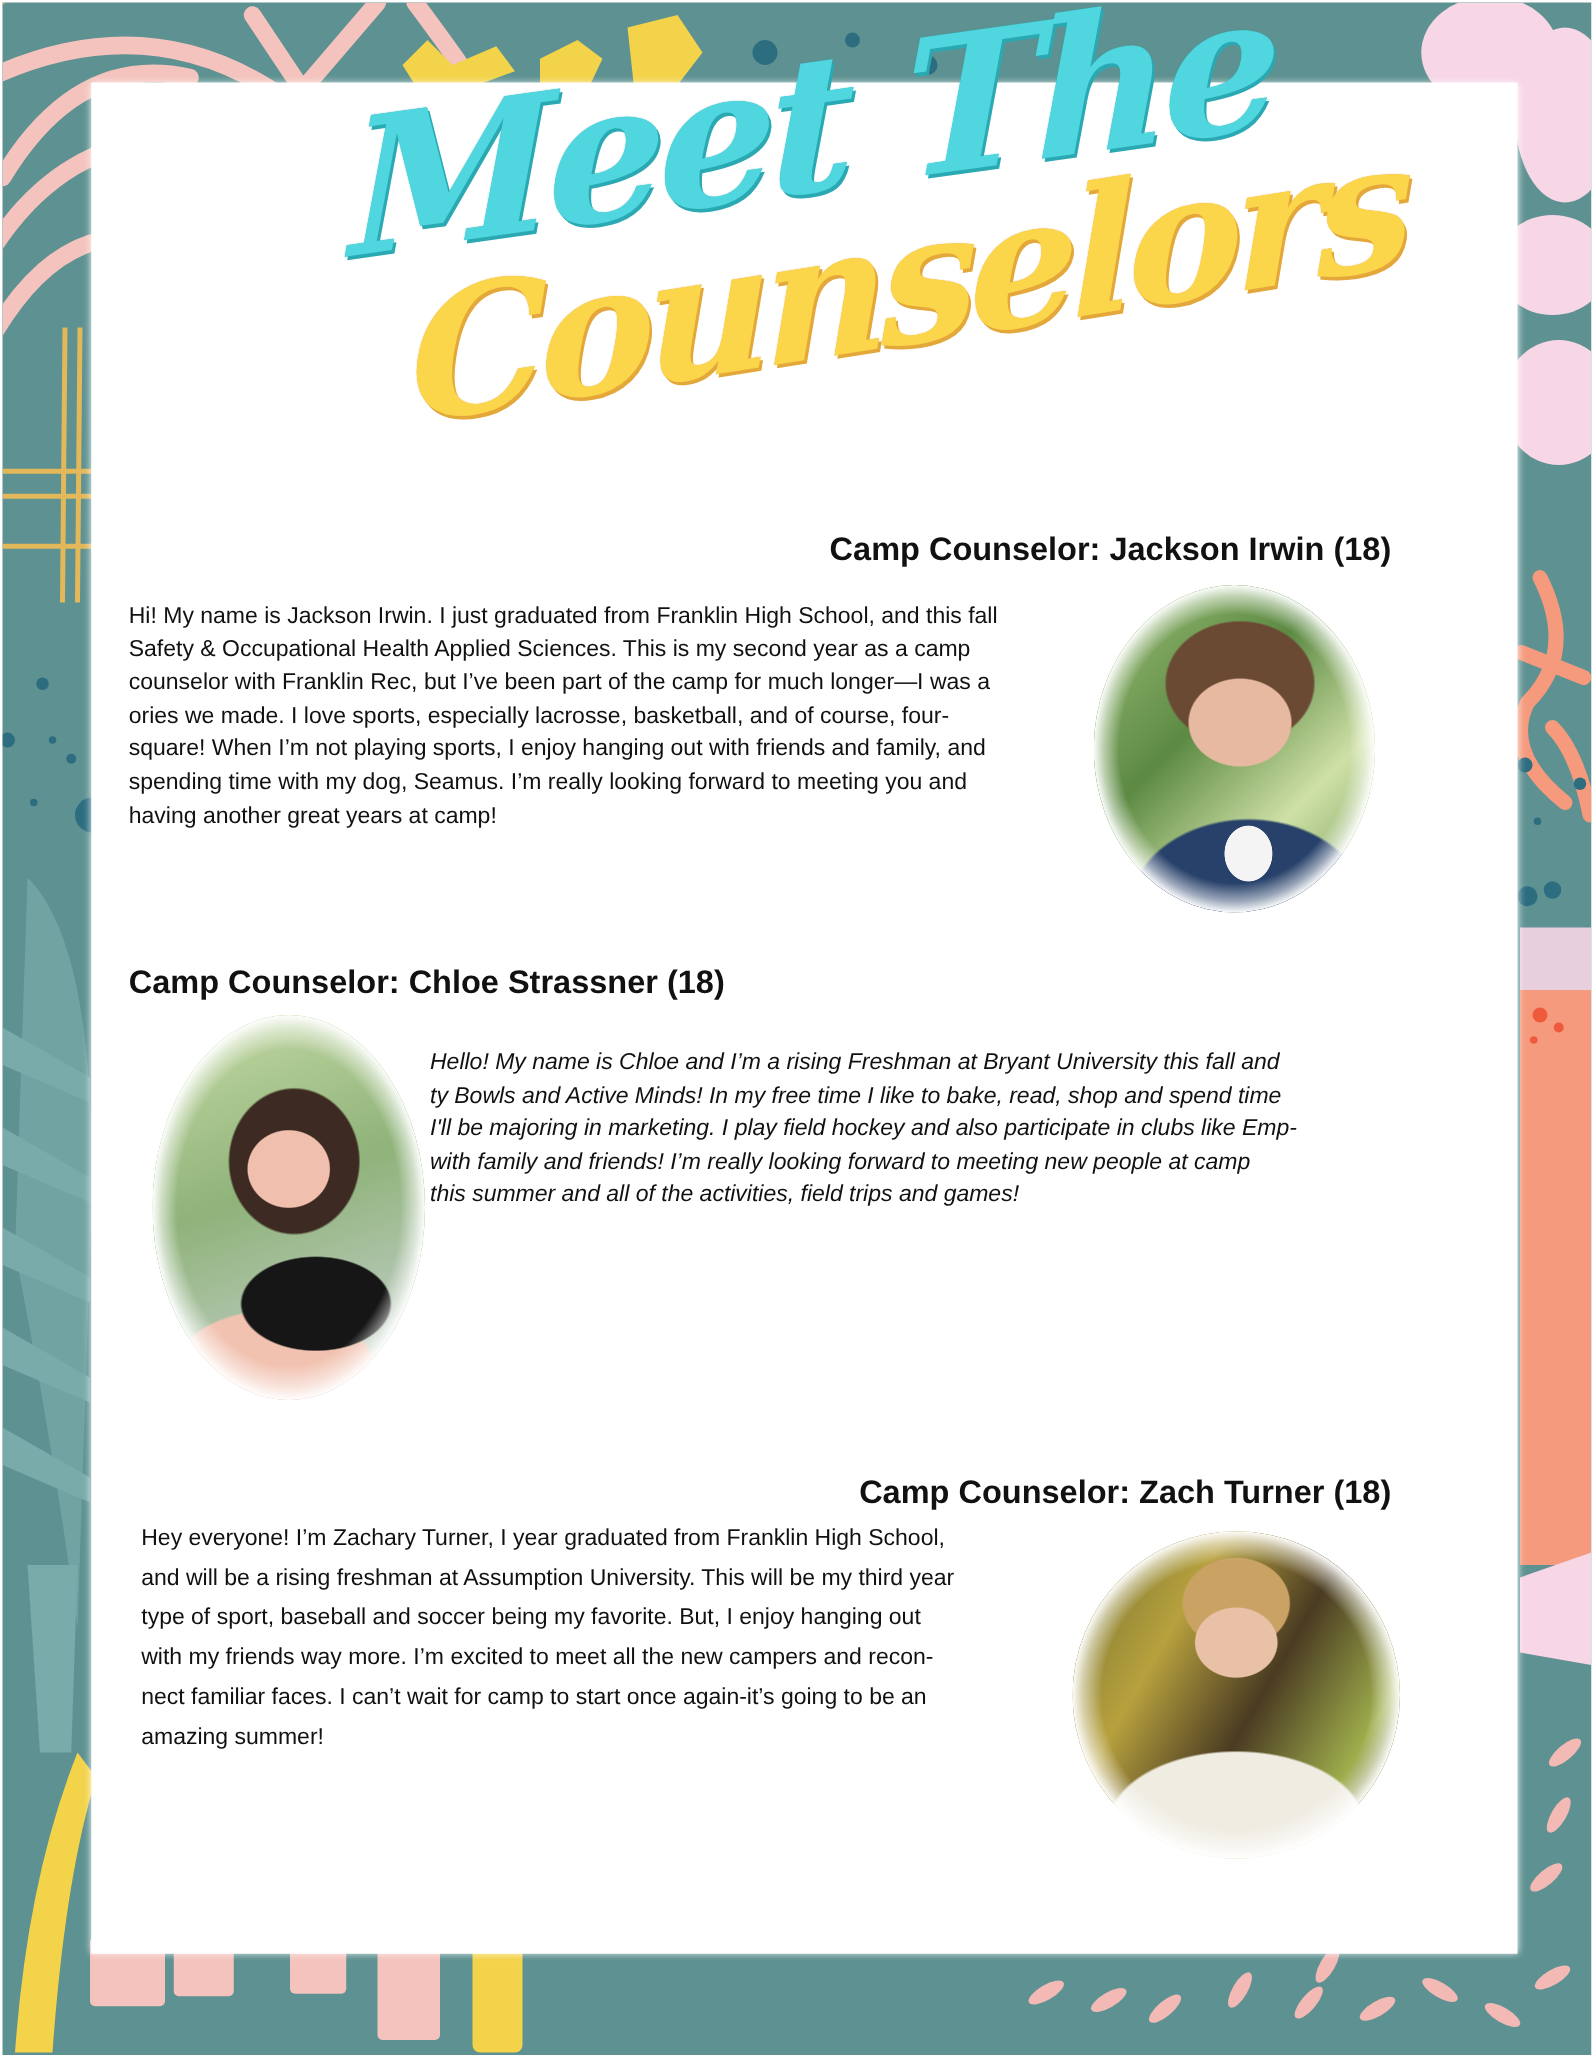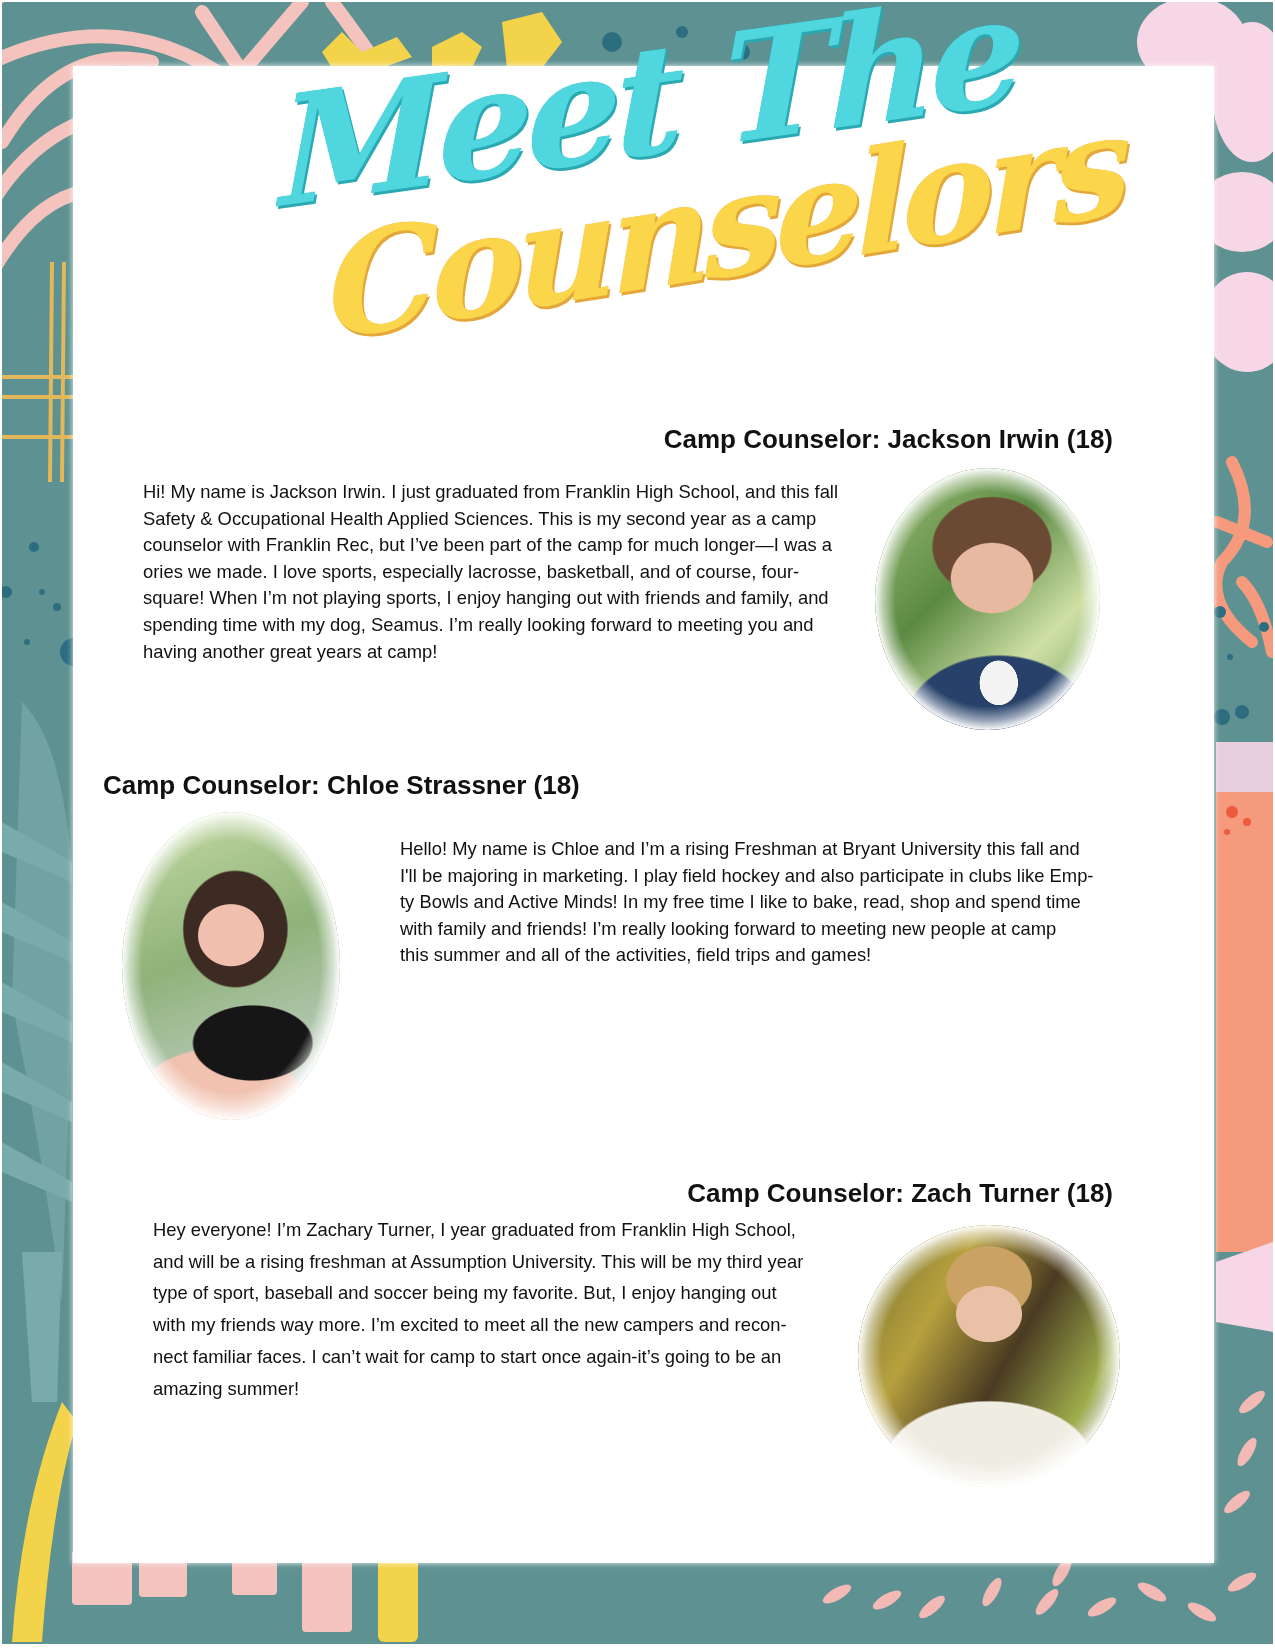--- a/index.html
+++ b/index.html
@@ -44,21 +44,21 @@
   }
 
   .heading {
     position: absolute; font-family: "Liberation Sans", sans-serif; font-weight: bold;
     font-size: 26px; color: #111; white-space: nowrap; line-height: 1;
   }
   .heading.right { text-align: right; margin-top: 19px; }
 
   .body-text {
     position: absolute; font-family: "Liberation Sans", sans-serif;
-    font-size: 18.4px; color: #111; margin-left: 40px;
+    font-size: 18.4px; color: #111;
   }
   .body-text .ln { display: block; white-space: nowrap; }
 
   .photo {
     position: absolute; border-radius: 50%; overflow: hidden;
   }
   .photo .fade {
     position: absolute; inset: 0; border-radius: 50%;
     background: radial-gradient(ellipse at center, rgba(255,255,255,0) 58%, rgba(255,255,255,0.55) 66%, rgba(255,255,255,1) 71%);
   }
@@ -209,24 +209,24 @@
 <div class="photo" style="left:122px; top:812px; width:218px; height:308px;
             background:
               radial-gradient(ellipse 24% 16% at 50% 40%, #f0bfae 0 62%, transparent 64%),
               radial-gradient(ellipse 38% 30% at 52% 38%, #3d2a22 0 62%, transparent 64%),
               radial-gradient(ellipse 45% 20% at 60% 75%, #161616 0 60%, transparent 62%),
               radial-gradient(ellipse 60% 25% at 45% 92%, #f1c2b0 0 60%, transparent 62%),
               linear-gradient(160deg, #c7dba6 0%, #8fb37a 45%, #b8c9b9 80%, #dfe7de 100%);" title="Portrait of Chloe Strassner">
   <div class="fade"></div>
 </div>
 
-<div class="body-text" style="left:360px; top:836px; line-height:26.6px; width:760px;">
+<div class="body-text" style="left:344px; top:836px; line-height:26.6px; width:760px;font-style:italic;">
   <span class="ln">Hello! My name is Chloe and I’m a rising Freshman at Bryant University this fall and</span>
+  <span class="ln">ty Bowls and Active Minds! In my free time I like to bake, read, shop and spend time</span>
   <span class="ln">I'll be majoring in marketing. I play field hockey and also participate in clubs like Emp-</span>
-  <span class="ln">ty Bowls and Active Minds! In my free time I like to bake, read, shop and spend time</span>
   <span class="ln">with family and friends! I’m really looking forward to meeting new people at camp</span>
   <span class="ln">this summer and all of the activities, field trips and games!</span>
 </div>
 
 <div class="heading right" style="right:162px; top:1161px;">Camp Counselor:  Zach Turner (18)</div>
 
 <div class="body-text" style="left:113px; top:1214px; line-height:31.7px; width:720px;">
   <span class="ln">Hey everyone! I’m Zachary Turner, I year graduated from Franklin High School,</span>
   <span class="ln">and will be a rising freshman at Assumption University. This will be my third year</span>
   <span class="ln">type of sport, baseball and soccer being my favorite. But, I enjoy hanging out</span>

